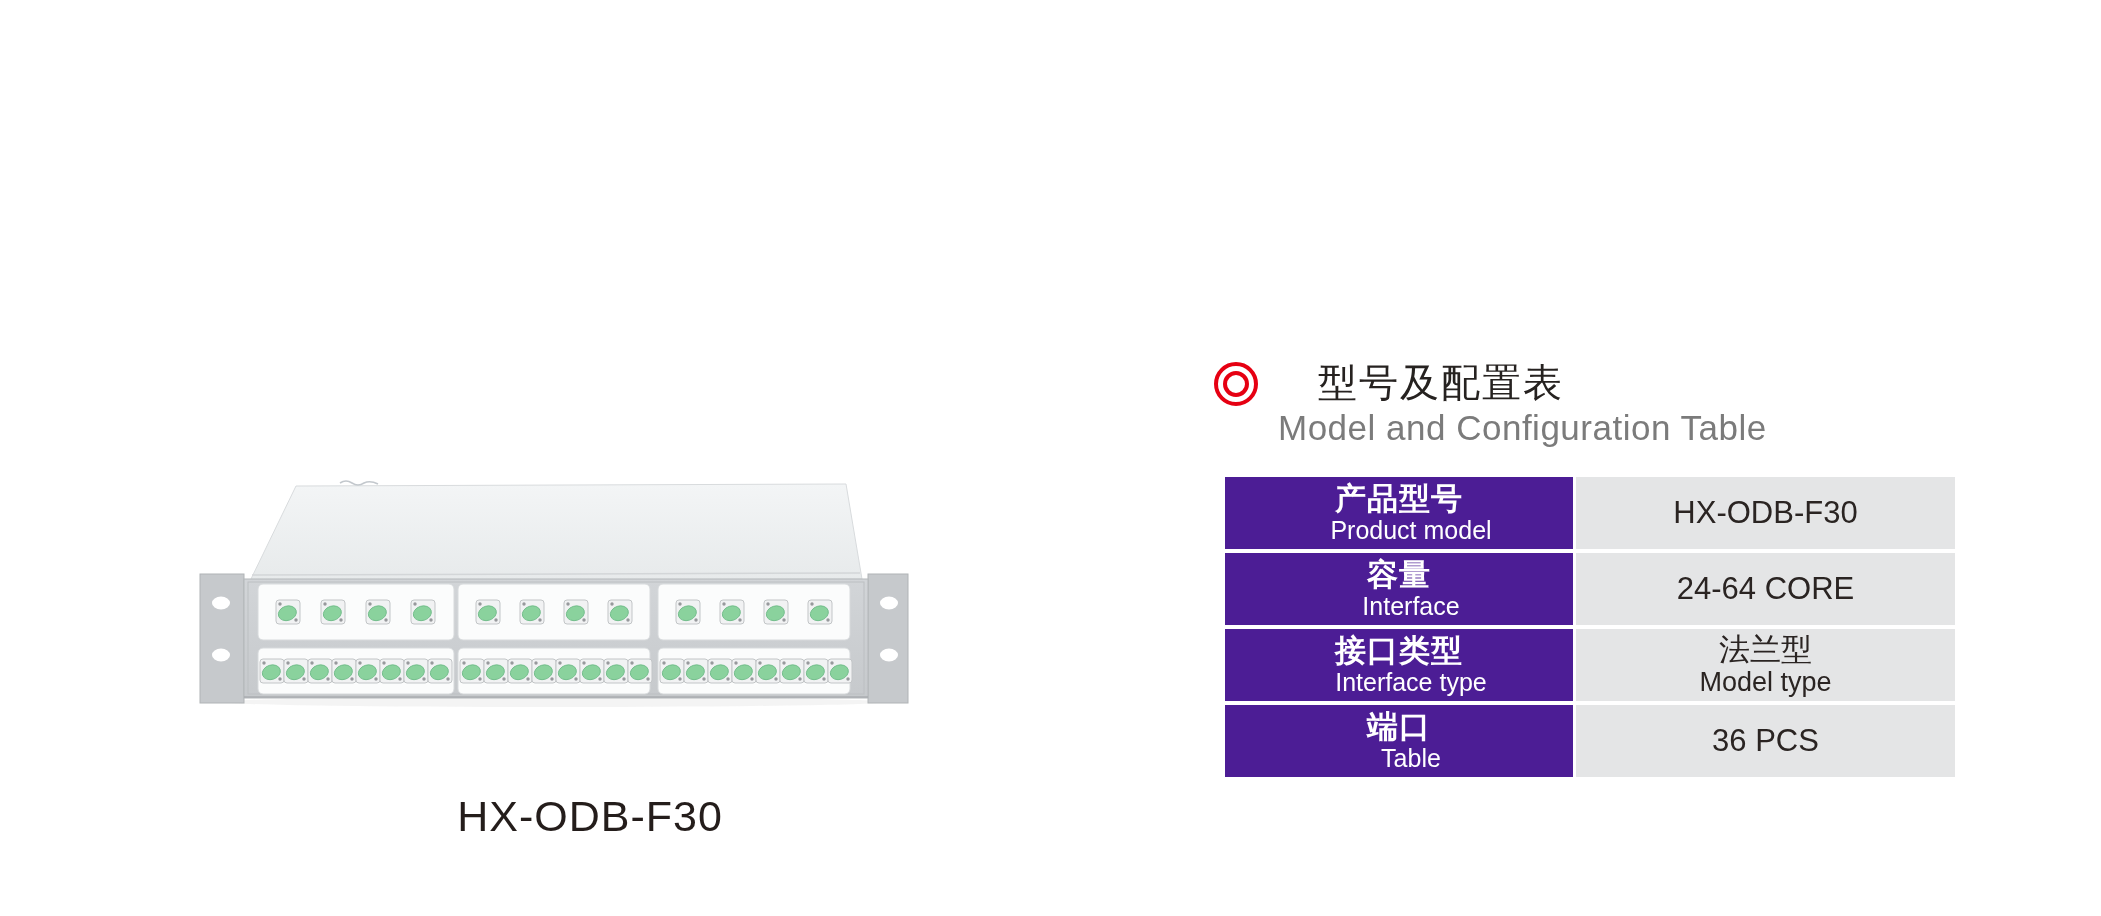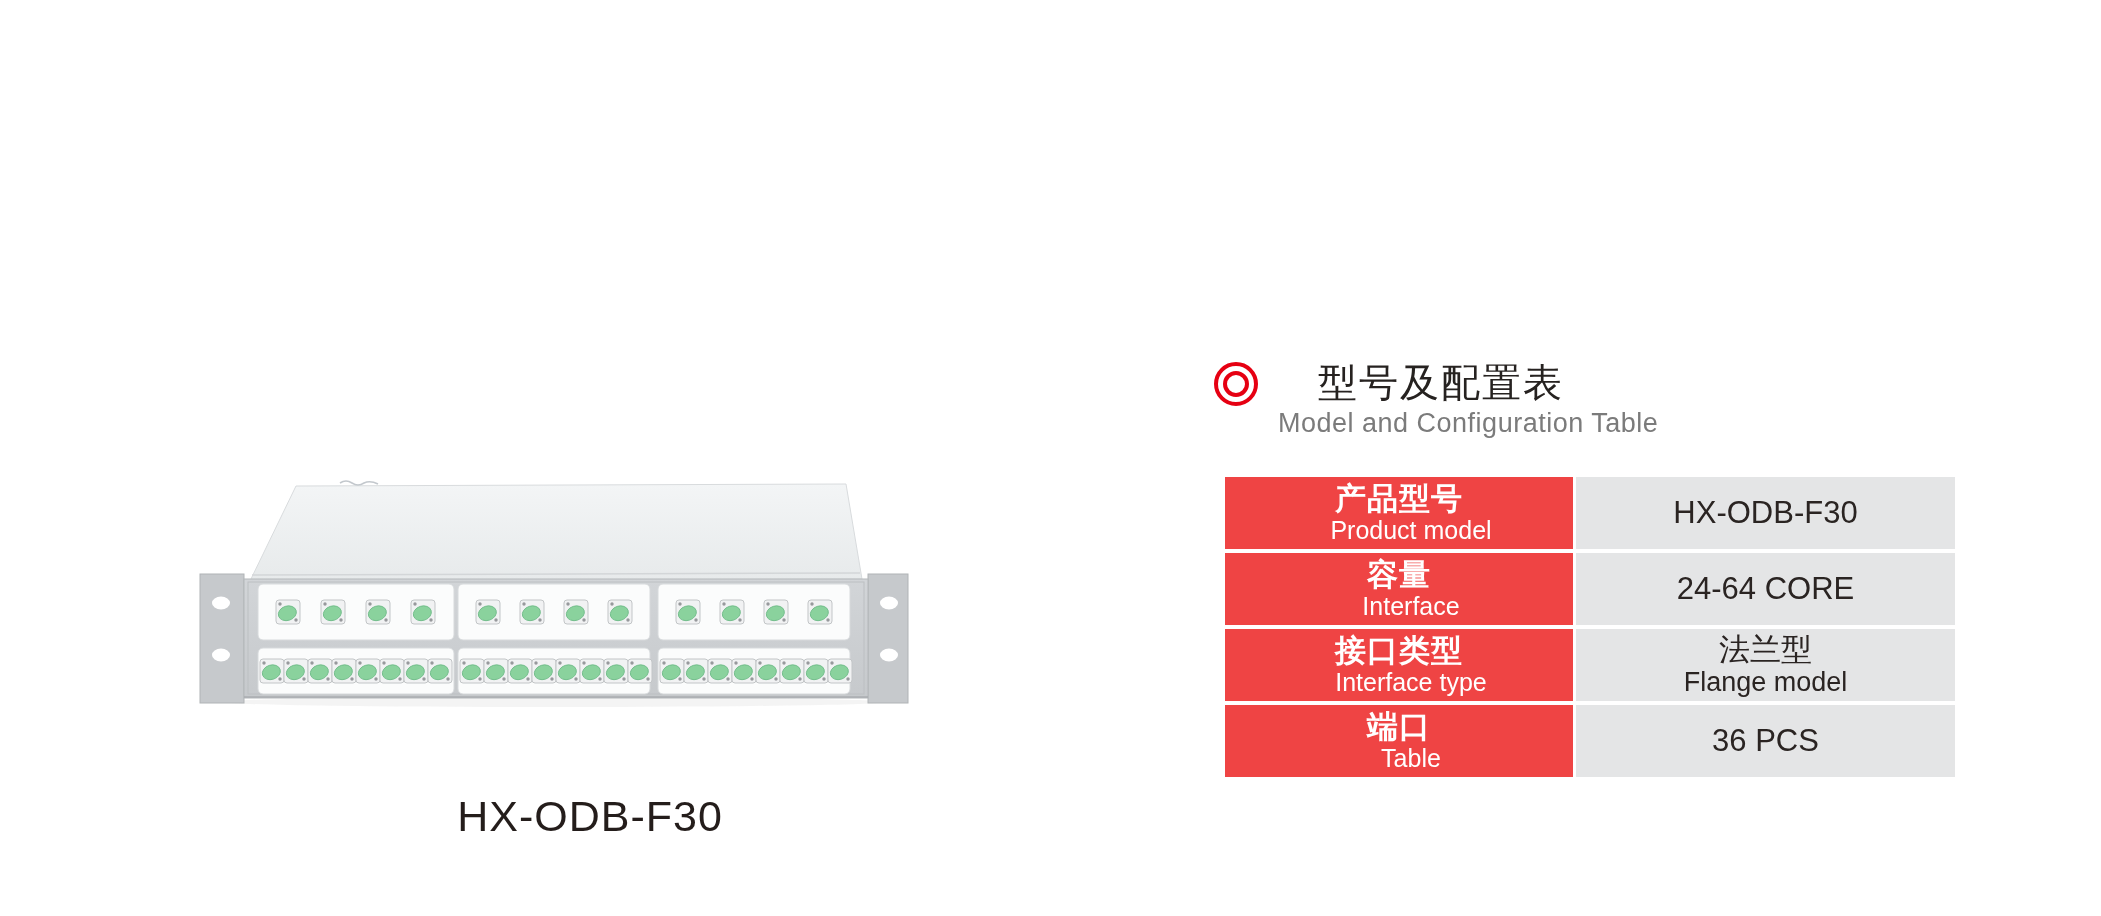--- a/index.html
+++ b/index.html
@@ -20,30 +20,30 @@
     position:absolute;left:0;top:4px;width:36px;height:36px;border:4px solid #e60012;
     border-radius:50%;box-sizing:content-box;display:flex;align-items:center;justify-content:center;
   }
   .bullet .inner{width:18px;height:18px;border:4px solid #e60012;border-radius:50%;box-sizing:content-box;}
   .spec-title-zh{
     position:absolute;left:64px;top:-2px;white-space:nowrap;
     font-size:39px;font-weight:500;color:#262220;letter-spacing:2px;margin-left:40px;
   }
   .spec-title-en{
     position:absolute;left:64px;top:50px;white-space:nowrap;
-    font-size:27px;font-weight:400;color:#7b7b7b;letter-spacing:0.5px;
+    font-size:35px;font-weight:400;color:#7b7b7b;letter-spacing:0.5px;
   }
   
   .spec-table{
     position:absolute;left:1225px;top:477px;width:730px;
     display:grid;grid-template-rows:repeat(5,72px);row-gap:4px;
   }
   .spec-row{display:grid;grid-template-columns:348px 379px;column-gap:3px;}
   .label-cell{
-    background:#ef4444;color:#ffffff;display:flex;flex-direction:column;
+    background:#4c1d95;color:#ffffff;display:flex;flex-direction:column;
     align-items:center;justify-content:center;line-height:1.12;
   }
   .label-zh{font-size:31px;font-weight:700;letter-spacing:1px;}
   .label-en{font-size:25px;font-weight:400;margin-left:24px;}
   .value-cell{
     background:#e4e5e6;color:#2a2422;display:flex;flex-direction:column;
     align-items:center;justify-content:center;line-height:1.15;
   }
   .value-main{font-size:31px;}
   .value-sub{font-size:27px;}
@@ -185,21 +185,21 @@
     </div>
   </div>
 
   <div class="spec-row">
     <div class="label-cell">
       <span class="label-zh">接口类型</span>
       <span class="label-en">Interface type</span>
     </div>
     <div class="value-cell">
       <span class="value-main">法兰型</span>
-      <span class="value-sub">Flange model</span>
+      <span class="value-sub">Model type</span>
     </div>
   </div>
 
   <div class="spec-row">
     <div class="label-cell">
       <span class="label-zh">端口</span>
       <span class="label-en">Table</span>
     </div>
     <div class="value-cell">
       <span class="value-main">36 PCS</span>

